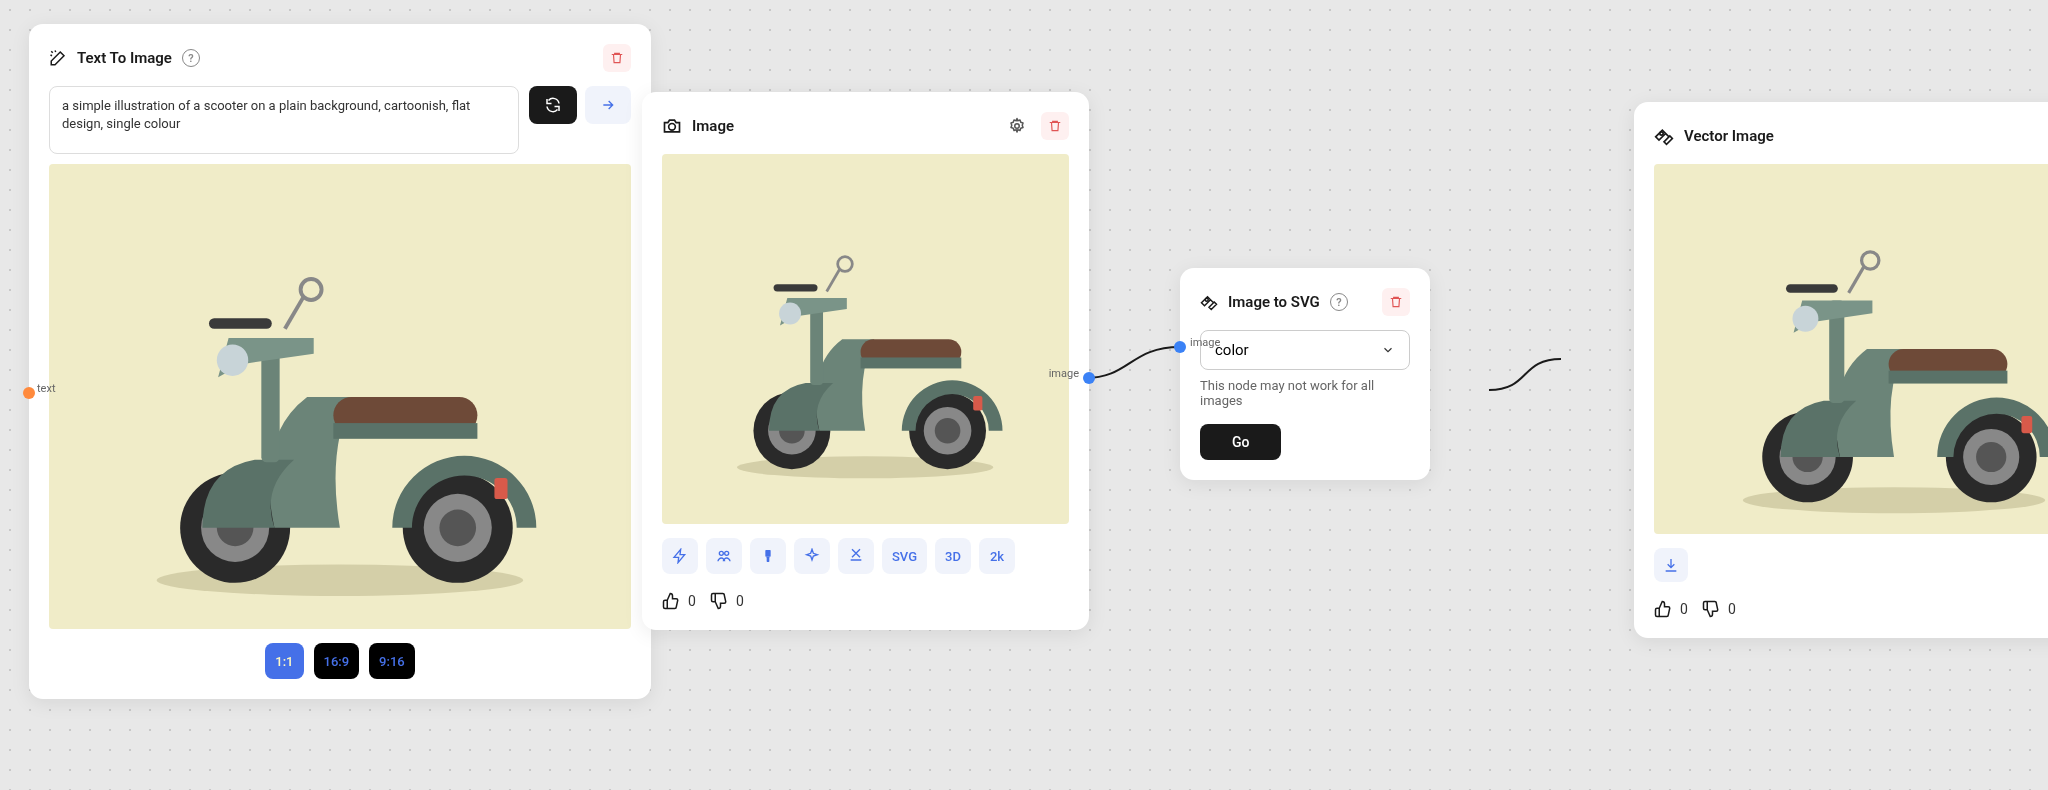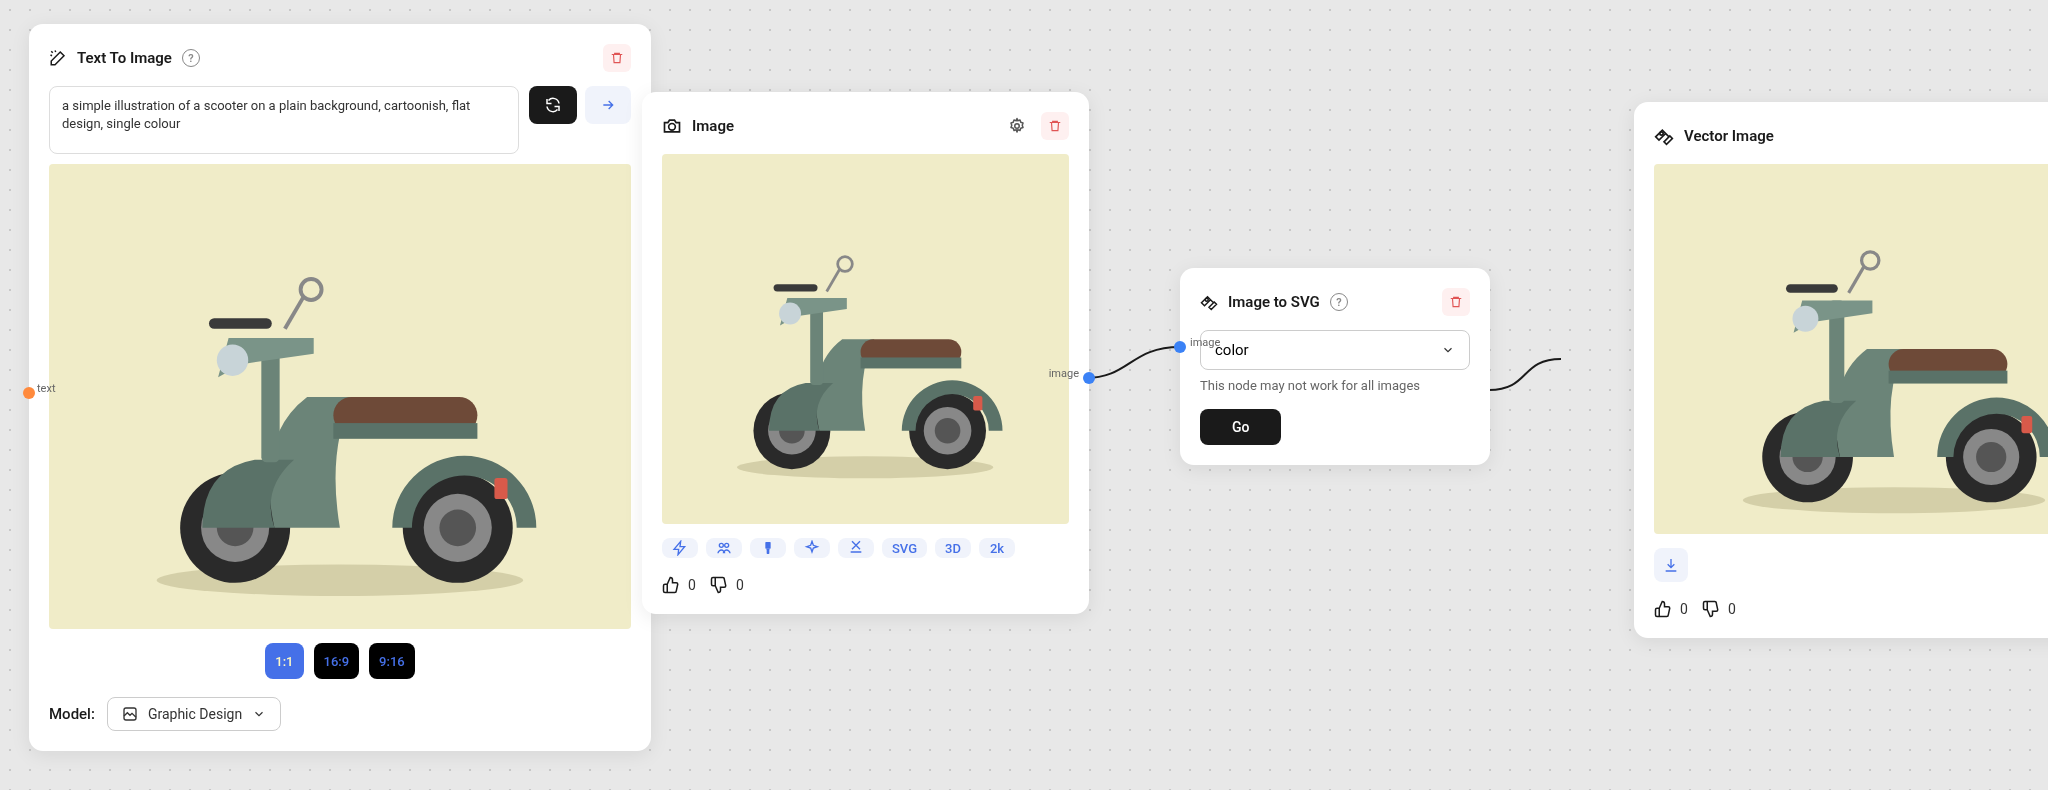--- a/index.html
+++ b/index.html
@@ -18,21 +18,21 @@
 .dark-btn{width:48px;height:38px;background:#1a1a1a;border-radius:8px;display:flex;align-items:center;justify-content:center;cursor:pointer}
 .light-btn{width:46px;height:38px;background:#f0f3fb;border-radius:8px;display:flex;align-items:center;justify-content:center;cursor:pointer}
 .img-placeholder{width:100%;background:#f0ecc8;border-radius:4px;display:flex;align-items:center;justify-content:center;overflow:hidden;margin-top:10px}
 .aspect-row{display:flex;gap:10px;justify-content:center;margin-top:14px}
 .aspect-btn{min-width:28px;height:36px;padding:0 10px;border-radius:8px;display:flex;align-items:center;justify-content:center;font-size:13px;cursor:pointer;background:#000000;color:#4570e8;font-weight:500}
 .aspect-btn.active{background:#4570e8;color:#fef9c3}
 .model-row{display:flex;align-items:center;gap:12px;margin-top:18px}
 .model-label{font-size:15px;color:#1a1a1a;font-weight:500}
 .model-select{display:flex;align-items:center;gap:10px;border:1px solid #ccc;border-radius:8px;padding:8px 14px;cursor:pointer;font-size:14px;color:#333}
 .action-row{display:flex;gap:8px;margin-top:14px;flex-wrap:wrap}
-.action-btn{height:20px;min-width:36px;padding:0 10px;border-radius:8px;background:#f0f3fb;color:#4570e8;display:flex;align-items:center;justify-content:center;cursor:pointer;font-size:13px;font-weight:500}
+.action-btn{height:36px;min-width:36px;padding:0 10px;border-radius:8px;background:#f0f3fb;color:#4570e8;display:flex;align-items:center;justify-content:center;cursor:pointer;font-size:13px;font-weight:500}
 .vote-row{display:flex;gap:14px;align-items:center;margin-top:18px}
 .vote{display:flex;align-items:center;gap:8px;cursor:pointer}
 .vote-count{font-size:14px;color:#333}
 .select{border:1px solid #ccc;border-radius:8px;padding:10px 14px;display:flex;align-items:center;gap:10px;cursor:pointer;font-size:15px;min-width:90px}
 .warn-text{font-size:13px;color:#666;margin-top:8px}
 .go-btn{background:#1a1a1a;color:#fff;border-radius:8px;padding:10px 32px;font-size:14px;font-weight:500;cursor:pointer;margin-top:16px;display:inline-block}
 .port{position:absolute;width:12px;height:12px;border-radius:50%}
 .port.orange{background:#ff8a3d}
 .port.blue{background:#3b82f6}
 .port-label{position:absolute;font-size:11px;color:#666}
@@ -103,33 +103,20 @@
       <circle cx="178" cy="118" r="8" fill="none" stroke="#888" stroke-width="3"></circle>
       <line x1="172" y1="124" x2="158" y2="148" stroke="#888" stroke-width="3"></line>
       <rect x="318" y="262" width="10" height="16" rx="2" fill="#d85a4a"></rect>
     </svg>
   </div>
   <div class="aspect-row">
     <div class="aspect-btn active">1:1</div>
     <div class="aspect-btn">16:9</div>
     <div class="aspect-btn">9:16</div>
   </div>
-  <div class="model-row">
-    <span class="model-label">Model:</span>
-    <div class="model-select">
-      <svg width="16" height="16" viewBox="0 0 24 24" fill="none" stroke="#333" stroke-width="2">
-          <rect x="3" y="3" width="18" height="18" rx="3"></rect>
-          <path d="M3 15l5-5 4 4 3-3 6 6"></path>
-        </svg>
-      <span>Graphic Design</span>
-      <svg width="14" height="14" viewBox="0 0 24 24" fill="none" stroke="#333" stroke-width="2">
-          <path d="M6 9l6 6 6-6"></path>
-        </svg>
-    </div>
-  </div>
   <div class="port orange" style="left:-6px;top:363px"></div>
   <span class="port-label" style="left:8px;top:358px">text</span>
 </div>
 
 <div class="node" style="left:642px;top:92px;width:447px">
   <div class="node-header">
     <span class="icon">
       <svg width="20" height="20" viewBox="0 0 24 24" fill="none" stroke="#1a1a1a" stroke-width="2">
           <path d="M3 8h4l2-3h6l2 3h4v11H3z"></path>
           <circle cx="12" cy="13" r="4"></circle>
@@ -216,21 +203,21 @@
       <svg width="18" height="18" viewBox="0 0 24 24" fill="none" stroke="#1a1a1a" stroke-width="2" style="transform:scaleY(-1)">
           <path d="M7 22V11M2 13v7a2 2 0 0 0 2 2h3V11H4a2 2 0 0 0-2 2zM7 11l4-9a3 3 0 0 1 3 3v4h5a2 2 0 0 1 2 2l-2 9a2 2 0 0 1-2 2H7"></path>
         </svg>
       <span class="vote-count">0</span>
     </div>
   </div>
   <div class="port blue" style="right:-6px;top:280px"></div>
   <span class="port-label" style="right:10px;top:275px">image</span>
 </div>
 
-<div class="node" style="left:1180px;top:268px;width:310px">
+<div class="node" style="left:1180px;top:268px;width:250px">
   <div class="node-header">
     <span class="icon">
       <svg width="18" height="18" viewBox="0 0 24 24" fill="none" stroke="#1a1a1a" stroke-width="2">
           <path d="M12 19l7-7 3 3-7 7-3-3zM18 13l-8-8-8 8 4 4 8-8"></path>
           <circle cx="9" cy="9" r="2"></circle>
         </svg>
     </span>
     <span class="node-title">Image to SVG</span>
     <span class="help-circle">?</span>
     <span class="spacer"></span>

